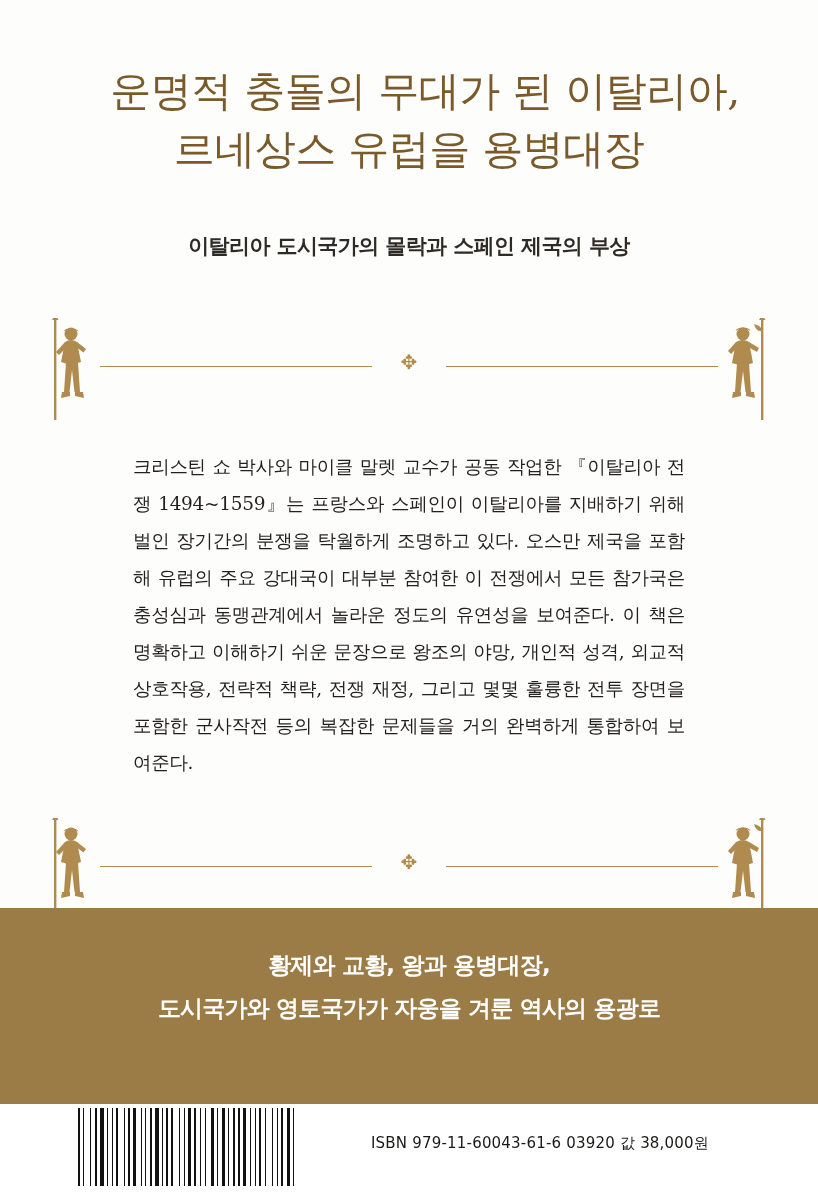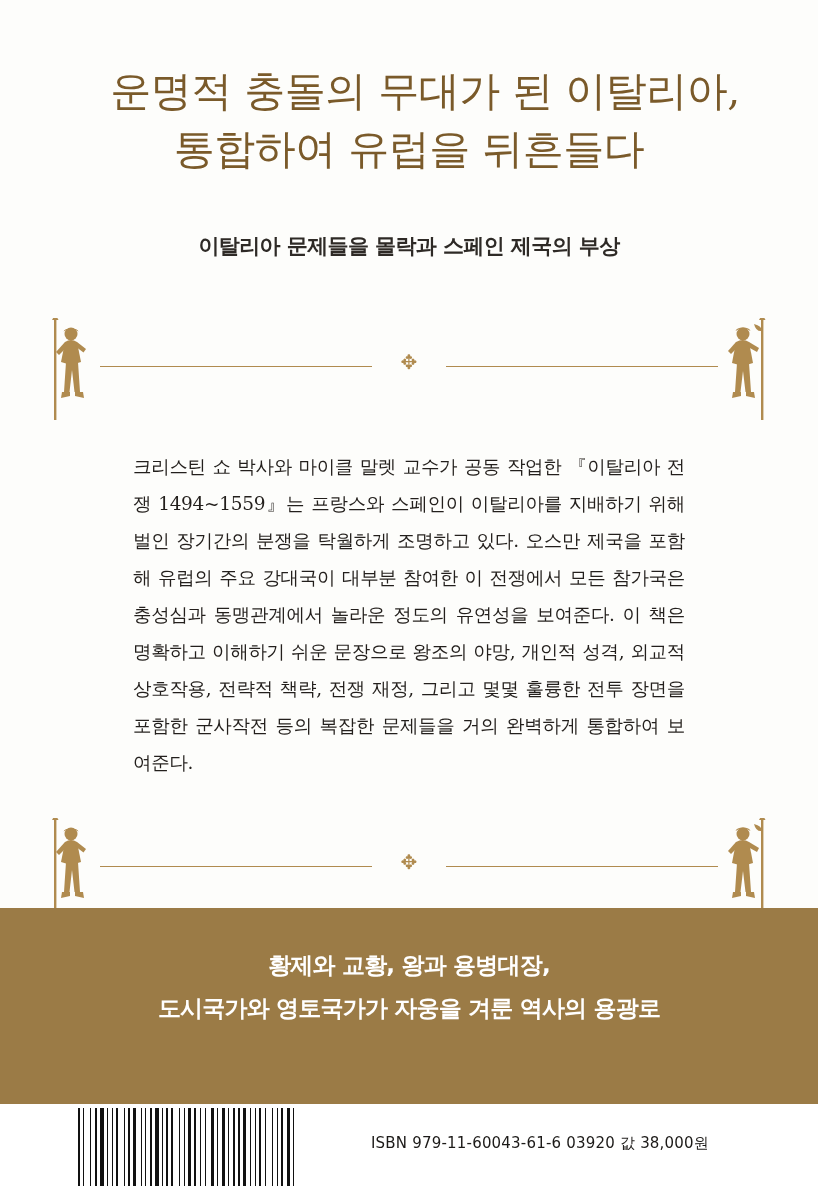--- a/index.html
+++ b/index.html
@@ -173,25 +173,25 @@
     letter-spacing: 0.2px;
   }
 </style>
 </head>
 <body>
 
 <div class="page">
 
   <div class="headline">
     <span class="l1">운명적 충돌의 무대가 된 이탈리아,</span>
-    <span class="l2">통합하여 유럽을 뒤흔들다</span>
+    <span class="l2">르네상스 유럽을 용병대장</span>
   </div>
 
   <div class="subtitle">
-    <span>이탈리아 문제들을 몰락과 스페인 제국의 부상</span>
+    <span>이탈리아 도시국가의 몰락과 스페인 제국의 부상</span>
   </div>
 
   <div class="divider" id="divider-top">
     <span class="soldier l">
       <svg width="70" height="104" viewBox="0 0 70 104" aria-hidden="true">
         <g fill="#b08b4f">
           <rect x="16" y="2" width="2.4" height="100"></rect>
           <path d="M14 2 L20.5 2 L17.3 -4 Z"></path>
           <circle cx="33" cy="16" r="6.5"></circle>
           <path d="M25.5 13.5 q7.5 -5 15 0 q-1 -3 -7.5 -3 q-6.5 0 -7.5 3 Z"></path>

